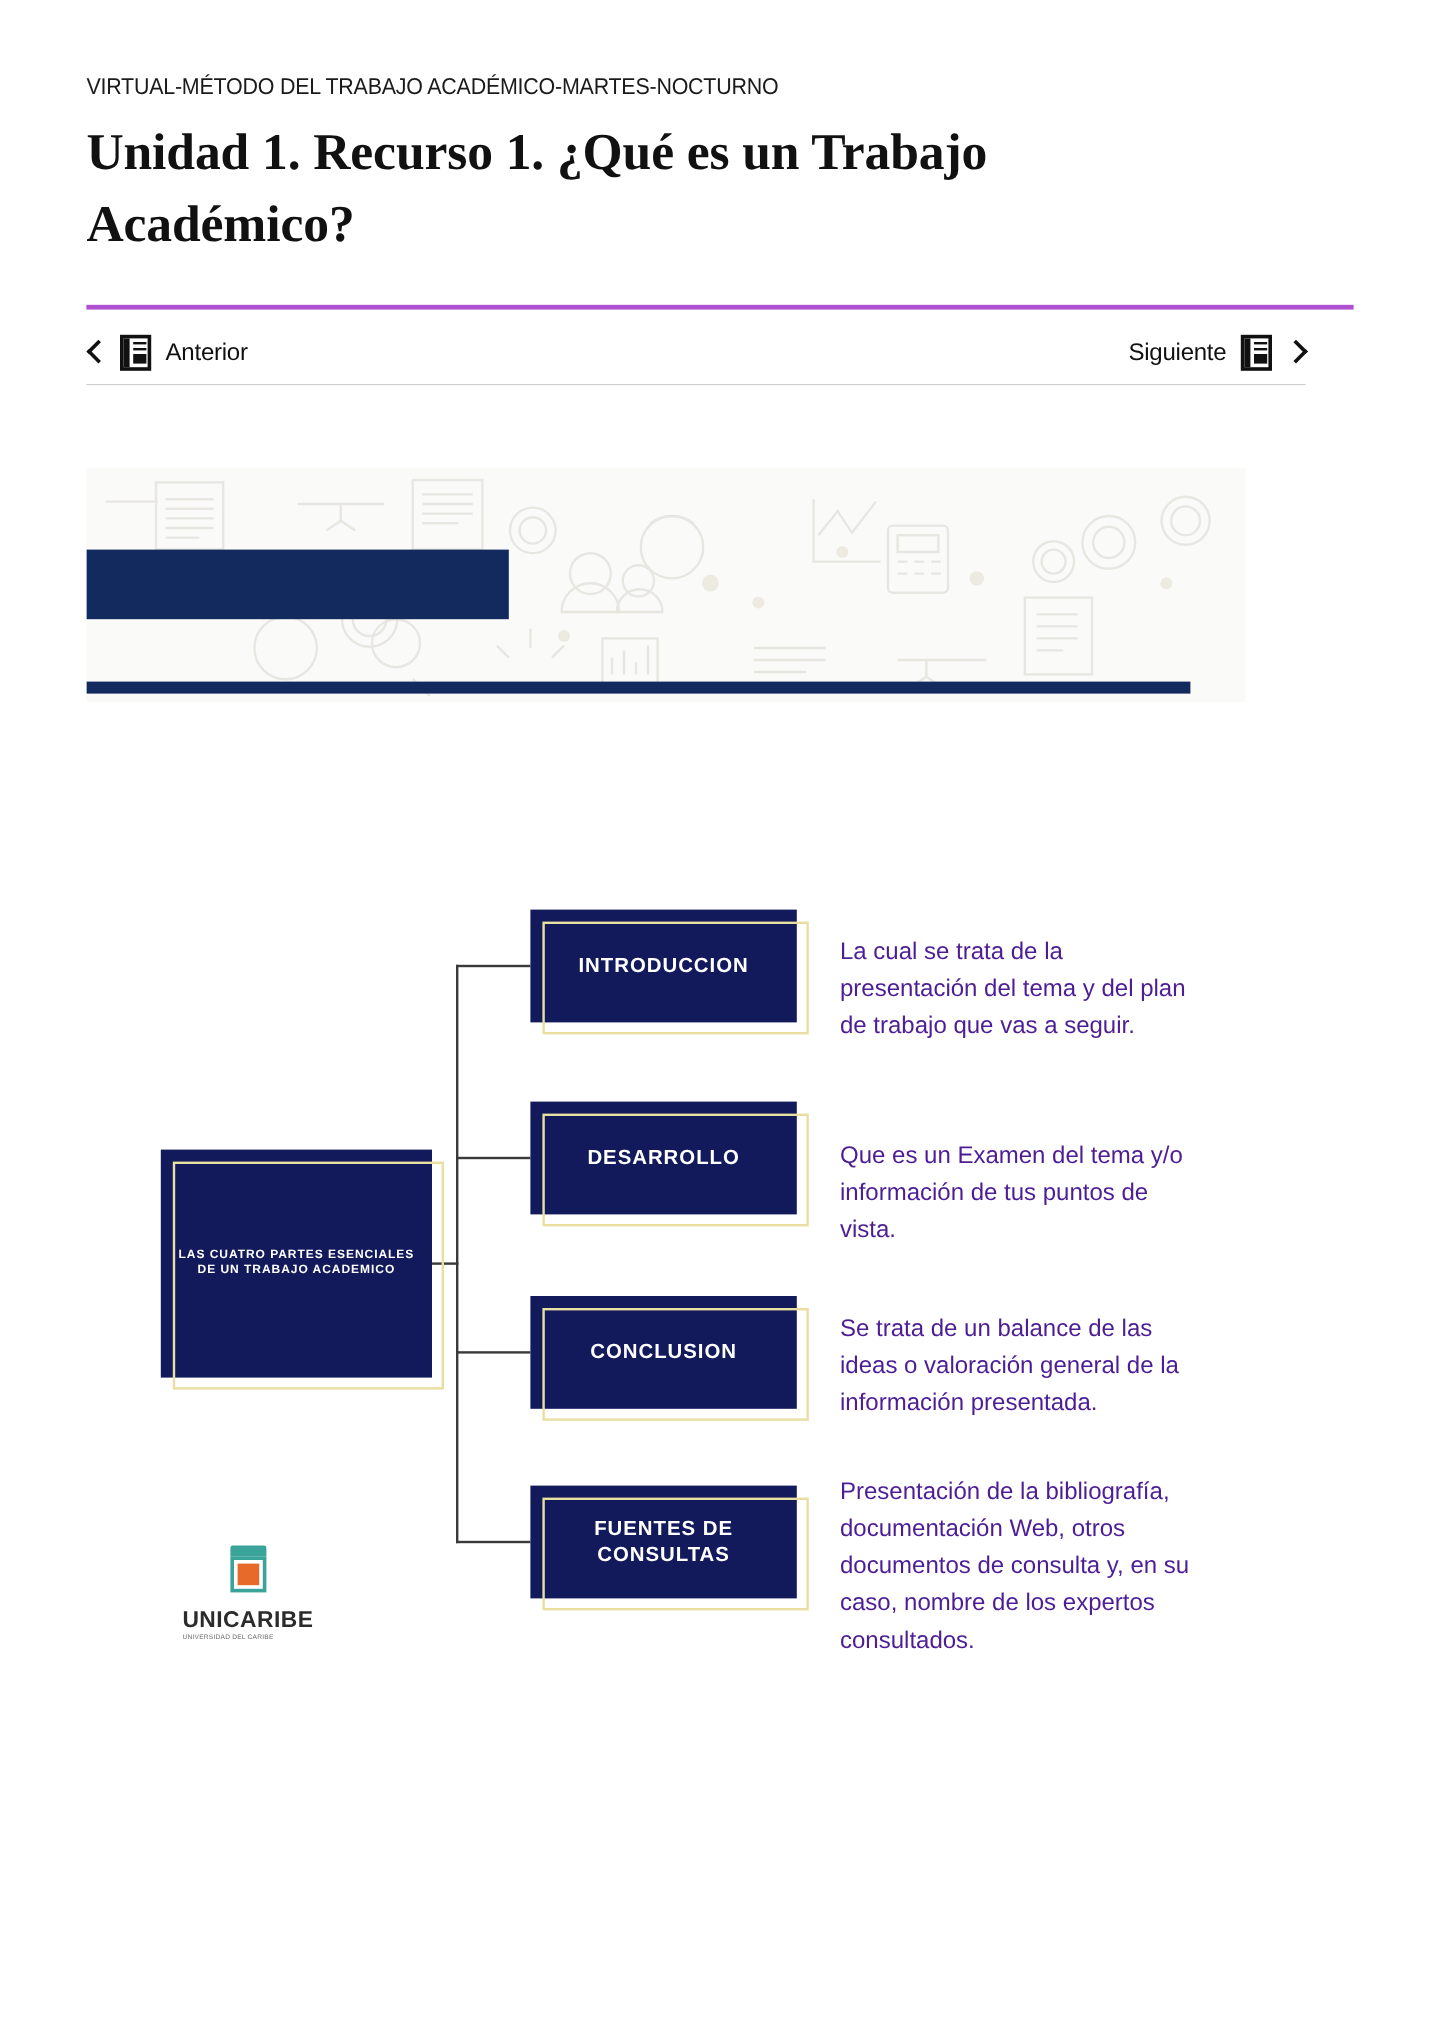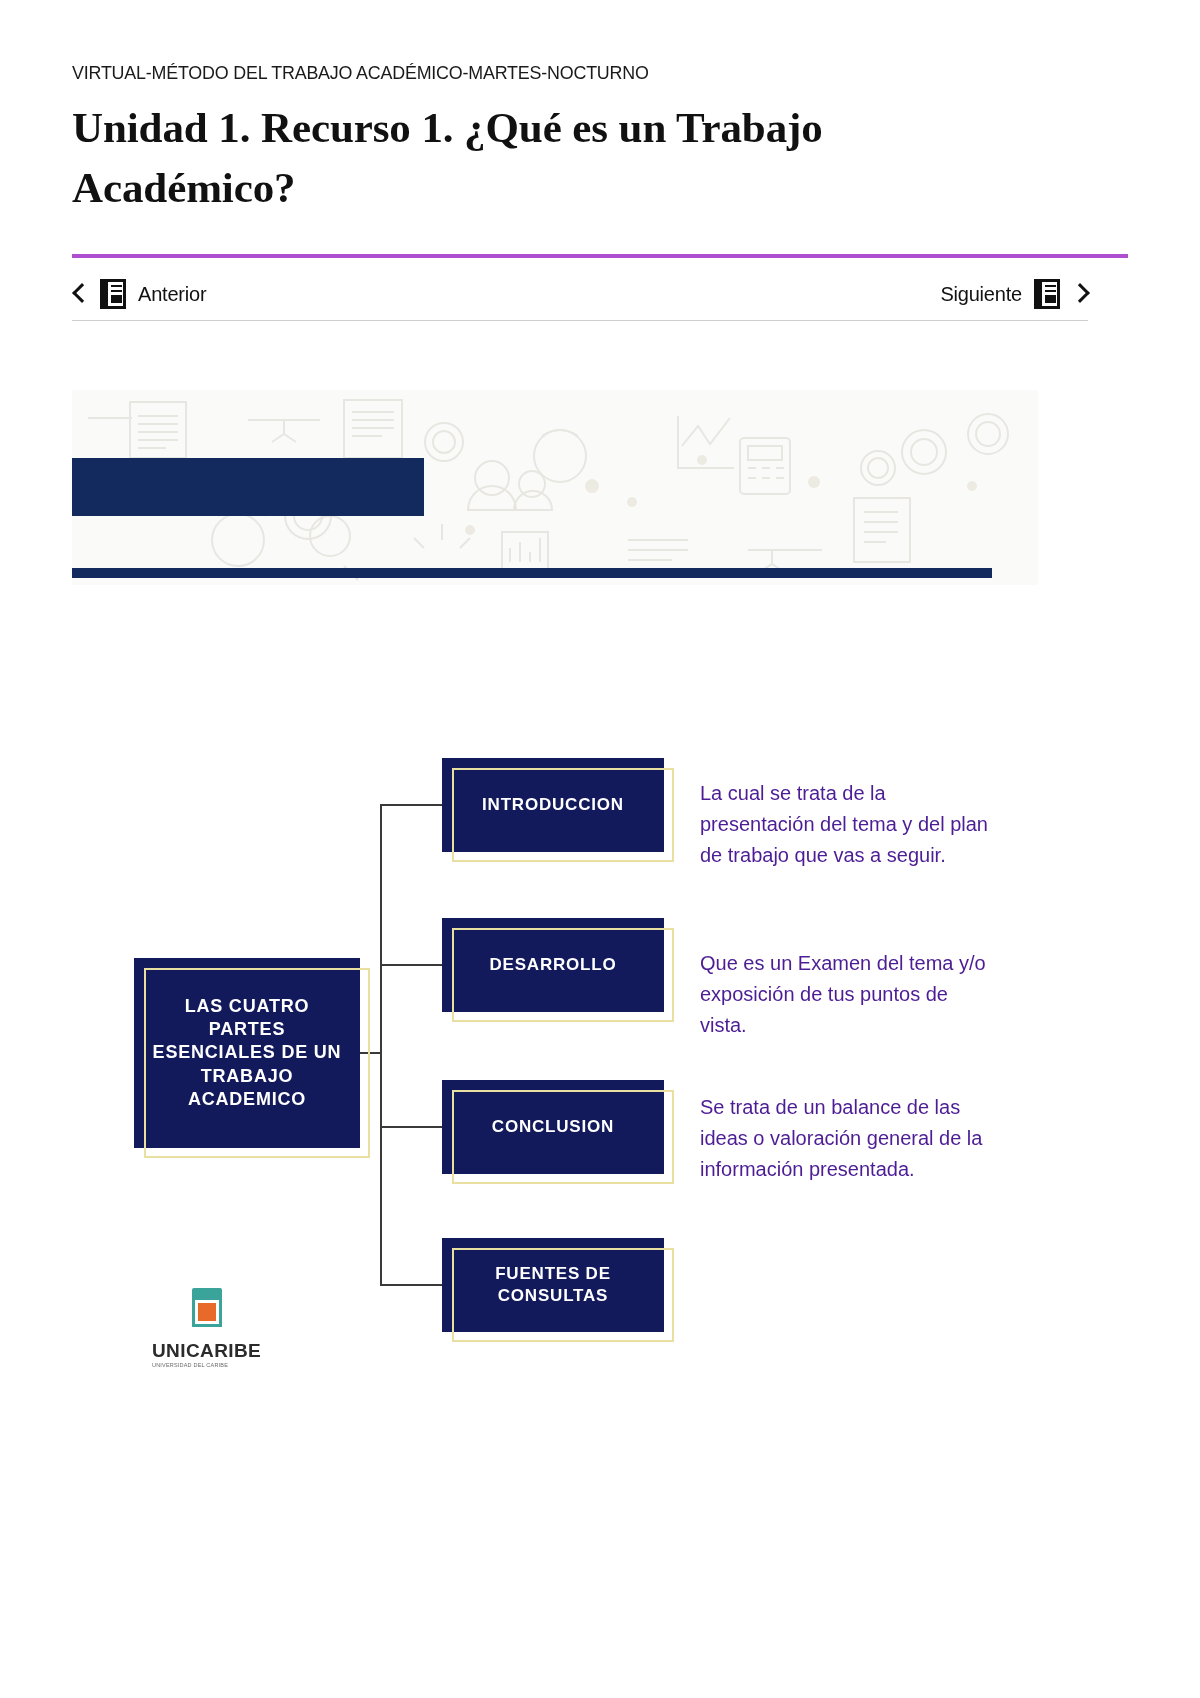--- a/index.html
+++ b/index.html
@@ -126,21 +126,21 @@
     content: "";
     position: absolute;
     left: 10px; top: 10px; right: -10px; bottom: -10px;
     border: 2px solid #e8dfa0;
     z-index: -1;
   }
 
   .node-root {
     left: 62px; top: 258px;
     width: 226px; height: 190px;
-    font-size: 18px;
+    font-size: 10px;
     padding: 0 14px;
   }
   .node-branch {
     left: 370px;
     width: 222px; height: 94px;
     font-size: 17px;
   }
   .nb0 { top: 58px; }
   .nb1 { top: 218px; }
   .nb2 { top: 380px; }
@@ -293,22 +293,23 @@
     <div class="conn conn-b cb3"></div>
 
     <div class="node node-root">LAS CUATRO PARTES ESENCIALES DE UN TRABAJO ACADEMICO</div>
 
     <div class="node node-branch nb1">DESARROLLO</div>
     <div class="node node-branch nb0">INTRODUCCION</div>
     <div class="node node-branch nb2">CONCLUSION</div>
     <div class="node node-branch nb3">FUENTES DE CONSULTAS</div>
 
     <div class="desc d0">La cual se trata de la presentación del tema y del plan de trabajo que vas a seguir.</div>
-    <div class="desc d1">Que es un Examen del tema y/o exposición de tus puntos de vista.</div>
+    <div class="desc d1">Que es un Examen del tema y/o información de tus puntos de vista.</div>
     <div class="desc d2">Se trata de un balance de las ideas o valoración general de la información presentada.</div>
+    <div class="desc d3">Presentación de la bibliografía, documentación Web, otros documentos de consulta y, en su caso, nombre de los expertos consultados.</div>
   </div>
 
   <div class="logo">
     <span class="logo-mark">
       <span class="book-top"></span>
         <span class="body"></span>
         <span class="inner"></span>
     </span>
     <span class="logo-text">
       <span class="logo-name">UNICARIBE</span>

